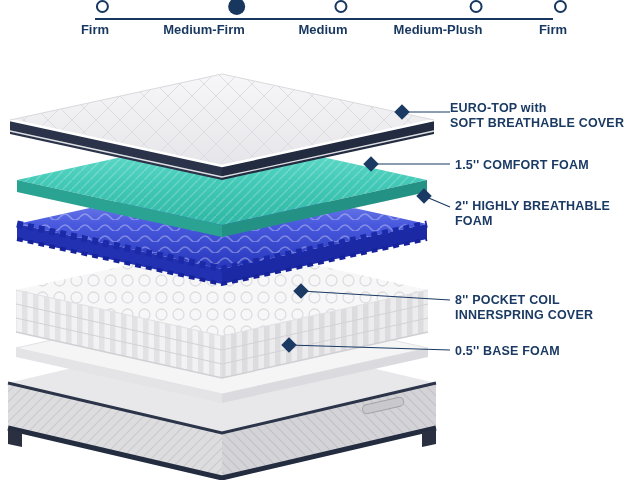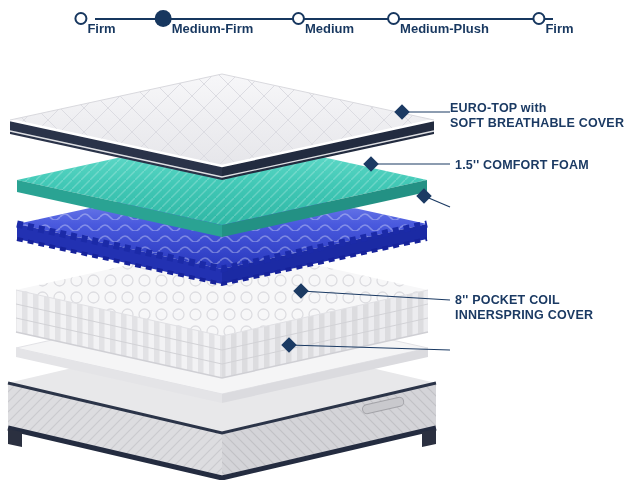--- a/index.html
+++ b/index.html
@@ -2,22 +2,22 @@
 <html><head>
 <meta charset="utf-8">
 <style>
   html,body{margin:0;padding:0;background:#fff;}
   .stage{position:relative;width:640px;height:480px;background:#ffffff;overflow:hidden;
          font-family:"Liberation Sans",sans-serif;}
 
   
   .scale{position:absolute;left:0;top:0;width:640px;height:60px;}
   .scale-line{position:absolute;left:95px;top:18px;width:458px;height:2px;background:#17375f;}
-  .opt{position:absolute;top:12px;transform:translateX(-50%);display:flex;flex-direction:row;
-       align-items:flex-start;cursor:pointer;}
+  .opt{position:absolute;top:0;transform:translateX(-50%);display:flex;flex-direction:column;
+       align-items:flex-end;cursor:pointer;}
   .dot{width:13px;height:13px;border:2px solid #17375f;border-radius:50%;background:#fff;
        box-sizing:border-box;}
   .opt.selected .dot{width:17px;height:17px;border:none;background:#17375f;margin:-2px 0;}
   .opt .lbl{margin-top:9px;font-size:13px;font-weight:700;color:#17375f;white-space:nowrap;}
 
   
   .llab{position:absolute;color:#1b3a63;font-size:12.5px;font-weight:700;line-height:15px;
         letter-spacing:.2px;white-space:nowrap;}
   .diagram{position:absolute;left:0;top:0;}
 </style>
@@ -166,18 +166,25 @@
     </g>
   </svg>
 
   <div class="llab" style="left:450px;top:101px">
     <div>EURO-TOP with</div>
     <div>SOFT BREATHABLE COVER</div>
   </div>
   <div class="llab" style="left:455px;top:158px">
     <div>1.5'' COMFORT FOAM</div>
   </div>
+  <div class="llab" style="left:455px;top:199px">
+    <div>2'' HIGHLY BREATHABLE</div>
+    <div>FOAM</div>
+  </div>
   <div class="llab" style="left:455px;top:293px">
     <div>8'' POCKET COIL</div>
     <div>INNERSPRING COVER</div>
+  </div>
+  <div class="llab" style="left:455px;top:344px">
+    <div>0.5'' BASE FOAM</div>
   </div>
 
 </div>
 
 </body></html>

